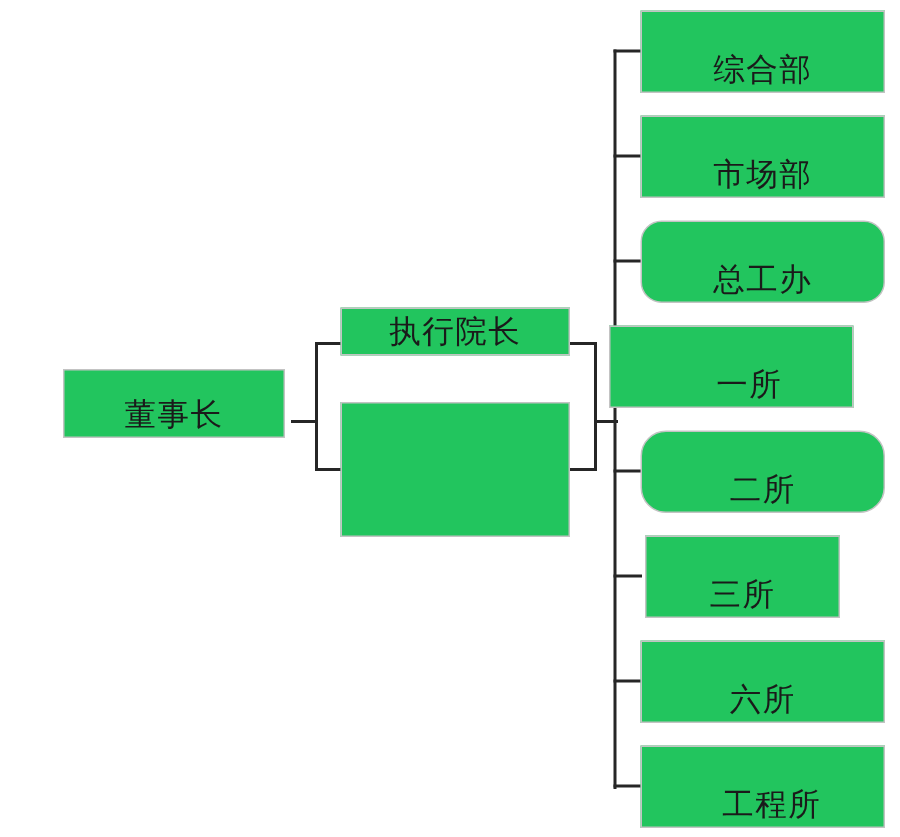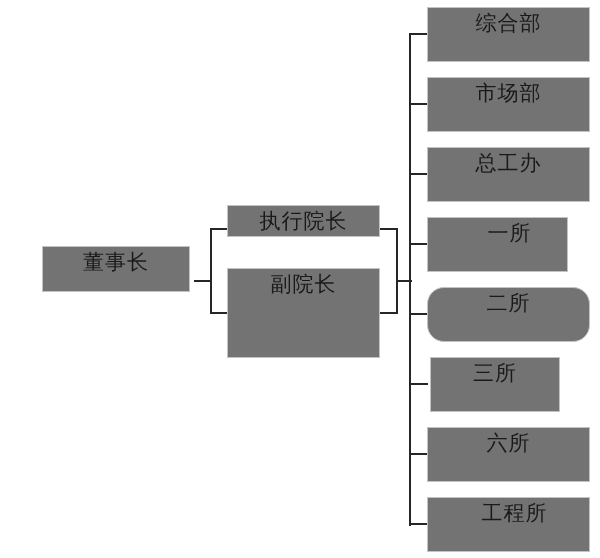--- a/index.html
+++ b/index.html
@@ -15,25 +15,25 @@
     position: relative;
     width: 600px;
     height: 558px;
     background: #ffffff;
     overflow: hidden;
   }
   .node-box {
     position: absolute;
     box-sizing: border-box;
     border: 1px solid #c3c3c3;
-    background: #737373;
+    background: #22c55e;
     display: flex;
     flex-direction: column;
     align-items: center;
-    justify-content: flex-start;
+    justify-content: flex-end;
     color: #1a1a1a;
     font-size: 21px;
     line-height: 1.45;
     letter-spacing: 1px;
     white-space: nowrap;
   }
   .node-box .line2 {
     display: block;
   }
   .conn {
@@ -74,35 +74,34 @@
 
   <div class="node-box" id="root-node" style="left: 42px; top: 246px; width: 148px; height: 46px;">
     <span>董事长</span>
   </div>
 
   <div id="middle-layer">
       <div class="node-box" style="left: 227px; top: 205px; width: 153px; height: 32px;">
         <span>执行院长</span>
       </div>
       <div class="node-box" style="left: 227px; top: 268px; width: 153px; height: 90px;">
-        <span>副院长</span>
       </div>
     </div>
 
   <div id="department-layer">
       <div class="node-box" style="left: 427px; top: 7px; width: 163px; height: 55px;">
         <span>综合部</span>
       </div>
       <div class="node-box" style="left: 427px; top: 77px; width: 163px; height: 55px;">
         <span>市场部</span>
       </div>
-      <div class="node-box" style="left: 427px; top: 147px; width: 163px; height: 55px;">
+      <div class="node-box" style="left: 427px; top: 147px; width: 163px; height: 55px; border-radius: 14px;">
         <span>总工办</span>
       </div>
-      <div class="node-box" style="left: 427px; top: 217px; width: 141px; height: 55px; padding-left: 24px;">
+      <div class="node-box" style="left: 406px; top: 217px; width: 163px; height: 55px; padding-left: 24px;">
         <span>一所</span>
       </div>
       <div class="node-box" style="left: 427px; top: 287px; width: 163px; height: 55px; border-radius: 17px;">
         <span>二所</span>
       </div>
       <div class="node-box" style="left: 430px; top: 357px; width: 130px; height: 55px;">
         <span>三所</span>
       </div>
       <div class="node-box" style="left: 427px; top: 427px; width: 163px; height: 55px;">
         <span>六所</span>

